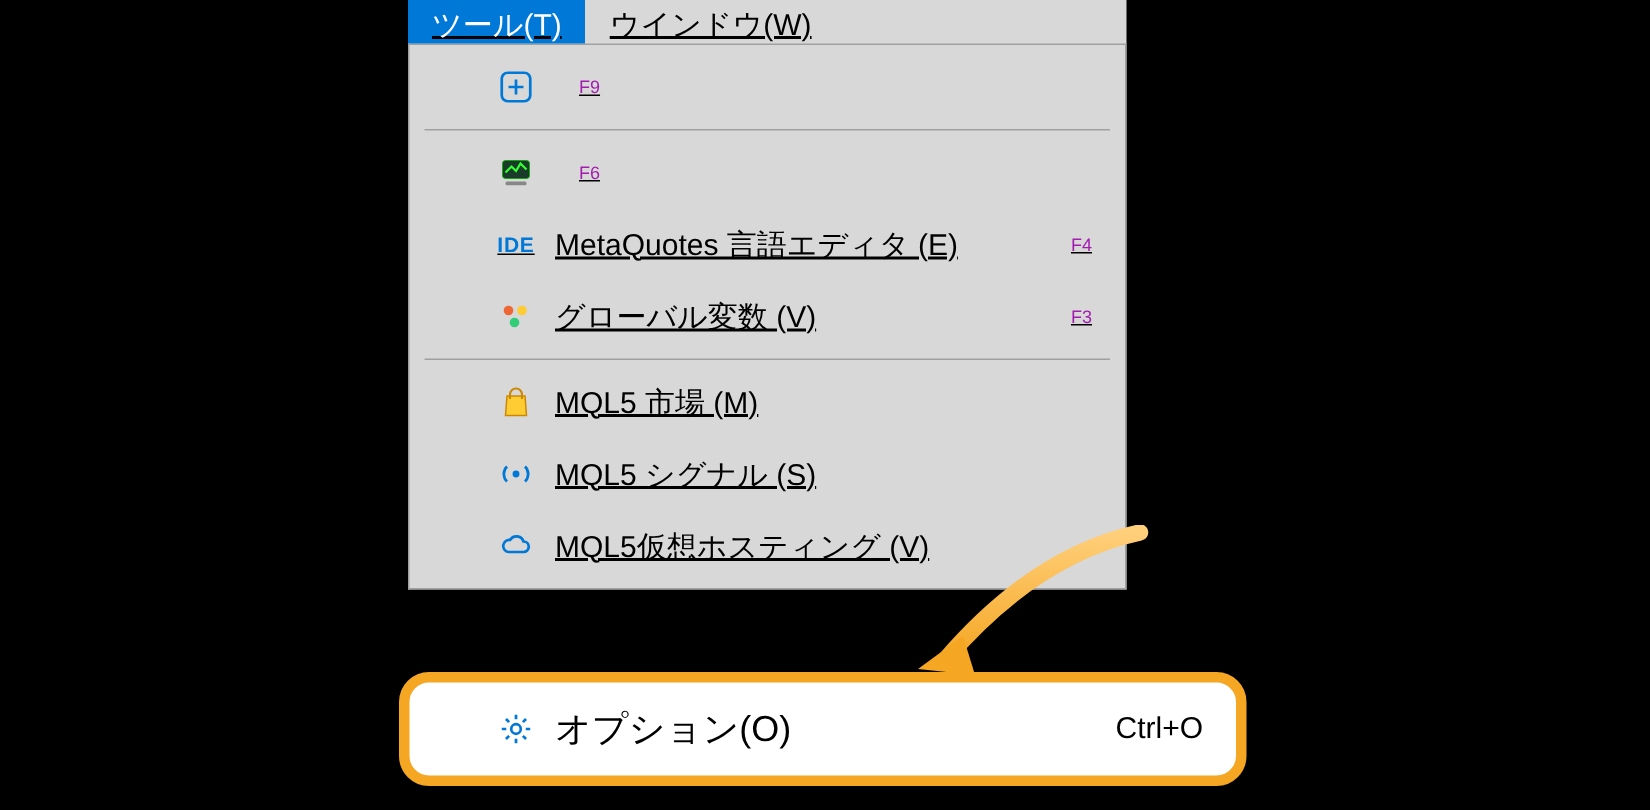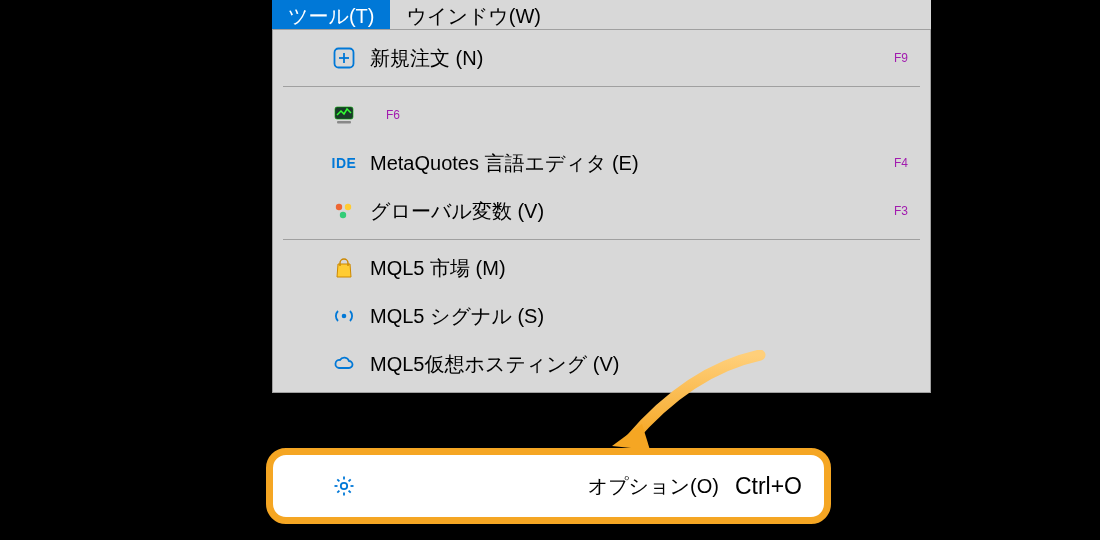--- a/index.html
+++ b/index.html
@@ -10,21 +10,22 @@
     background: #000;
     font-family: "Yu Gothic UI", "Meiryo", "Segoe UI", sans-serif;
     font-size: 20px;
     position: relative;
     overflow: hidden;
   }
   .menu-container {
     position: absolute;
     left: 272px;
     top: 0;
-    width: 659px;
+    width: 479px;
+    text-decoration: underline;
   }
   .menubar {
     display: flex;
     height: 30px;
     background: #d8d8d8;
     border-bottom: 1px solid #a0a0a0;
   }
   .menubar-item {
     padding: 3px 16px 0 16px;
     font-size: 20px;
@@ -92,22 +93,22 @@
     display: flex;
     align-items: center;
     width: 100%;
     height: 100%;
     padding: 0 22px 0 14px;
   }
   .highlight-inner .icon {
     width: 24px; height: 24px; margin-right: 14px; flex-shrink:0;
     display:flex;align-items:center;justify-content:center;
   }
-  .highlight-inner .label { flex:1; font-size:20px; color:#000;text-align:right; }
-  .highlight-inner .shortcut { font-size:23px; color:#000; }
+  .highlight-inner .label { flex:1; font-size:24px; color:#000; }
+  .highlight-inner .shortcut { font-size:20px; color:#000; }
   
   .arrow {
     position: absolute;
     left: 600px;
     top: 350px;
     width: 180px;
     height: 120px;
     pointer-events: none;
   }
   .ide-text { font-size:14px; font-weight:600; color:#0078d7; letter-spacing:0.5px;}
@@ -124,21 +125,20 @@
   <div class="dropdown">
 
     <div class="menu-item">
       <span class="icon">
         <svg width="22" height="22" viewBox="0 0 22 22">
             <rect x="1.5" y="1.5" width="19" height="19" rx="4" fill="none" stroke="#0078d7" stroke-width="1.8"></rect>
             <line x1="11" y1="6" x2="11" y2="16" stroke="#0078d7" stroke-width="1.8"></line>
             <line x1="6" y1="11" x2="16" y2="11" stroke="#0078d7" stroke-width="1.8"></line>
           </svg>
       </span>
-      <span class="label">新規注文 (N)</span>
       <span class="shortcut">F9</span>
     </div>
 
     <div class="separator"></div>
 
     <div class="menu-item">
       <span class="icon">
         <svg width="22" height="22" viewBox="0 0 22 22">
             <rect x="2" y="3" width="18" height="12" rx="2" fill="#1a3a2a" stroke="#0a0" stroke-width="0.6"></rect>
             <polyline points="4,11 8,7 11,10 14,5 18,9" fill="none" stroke="#3f3" stroke-width="1.5"></polyline>

